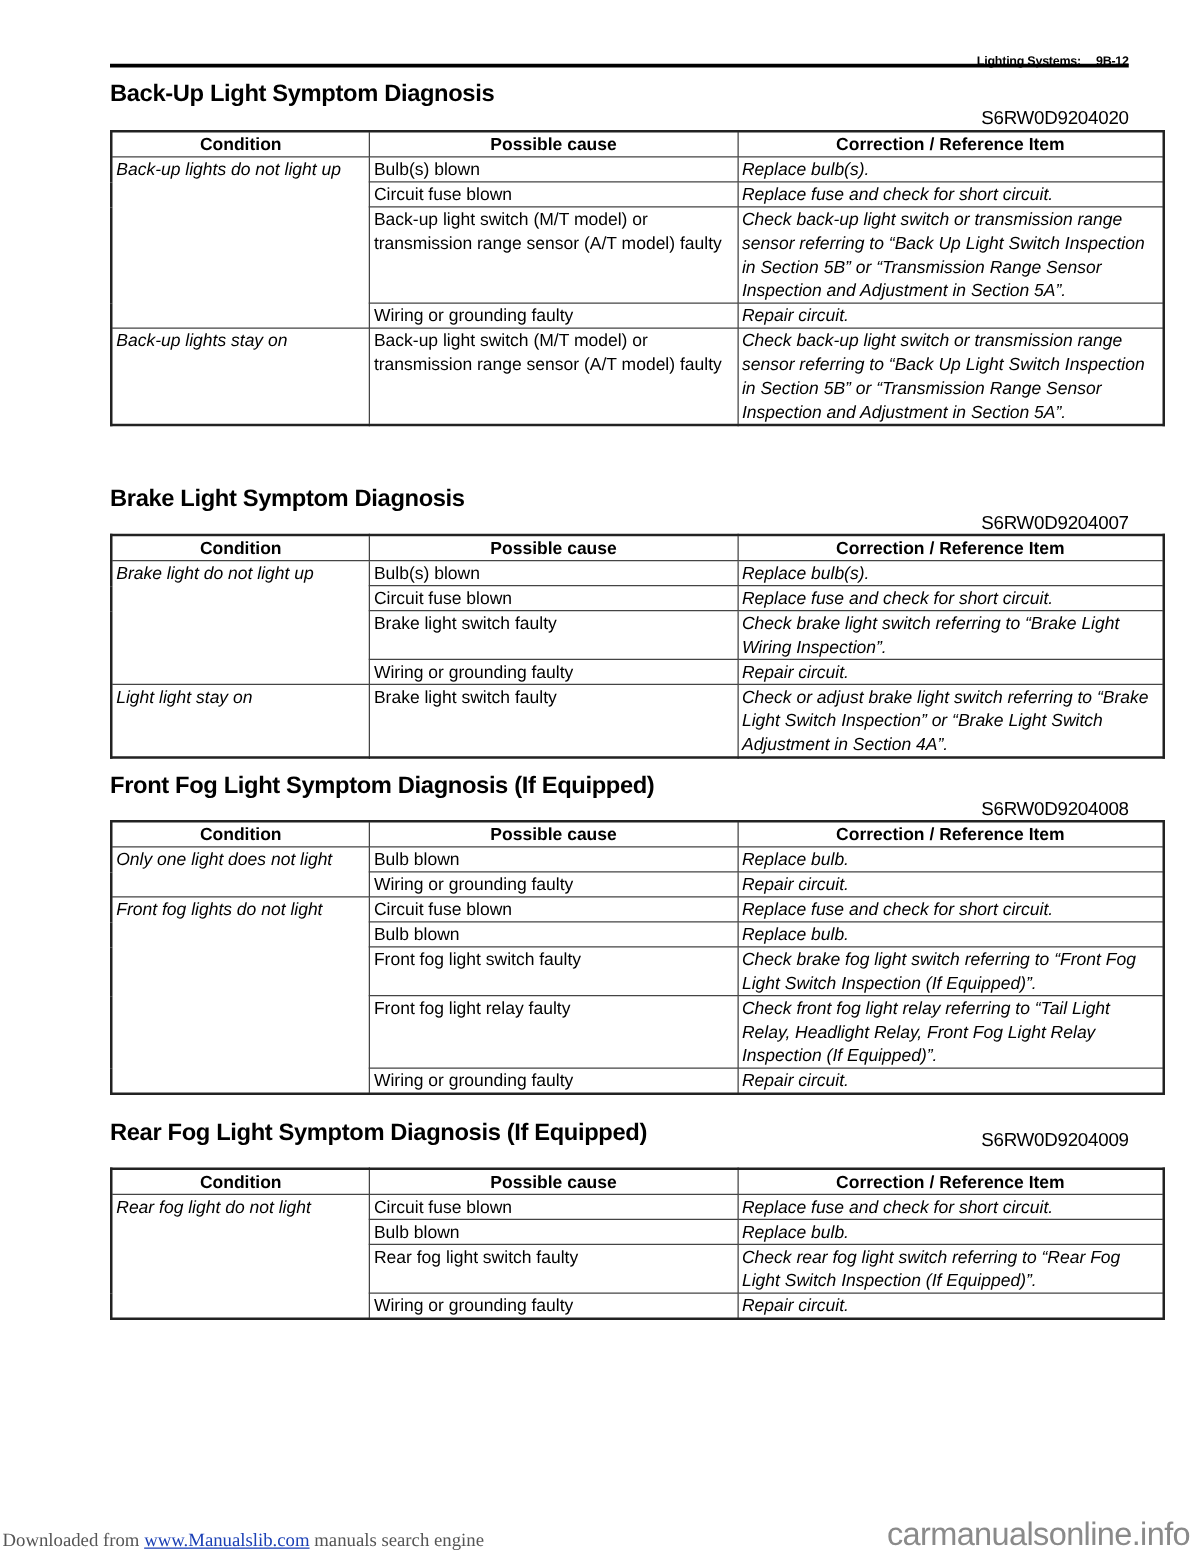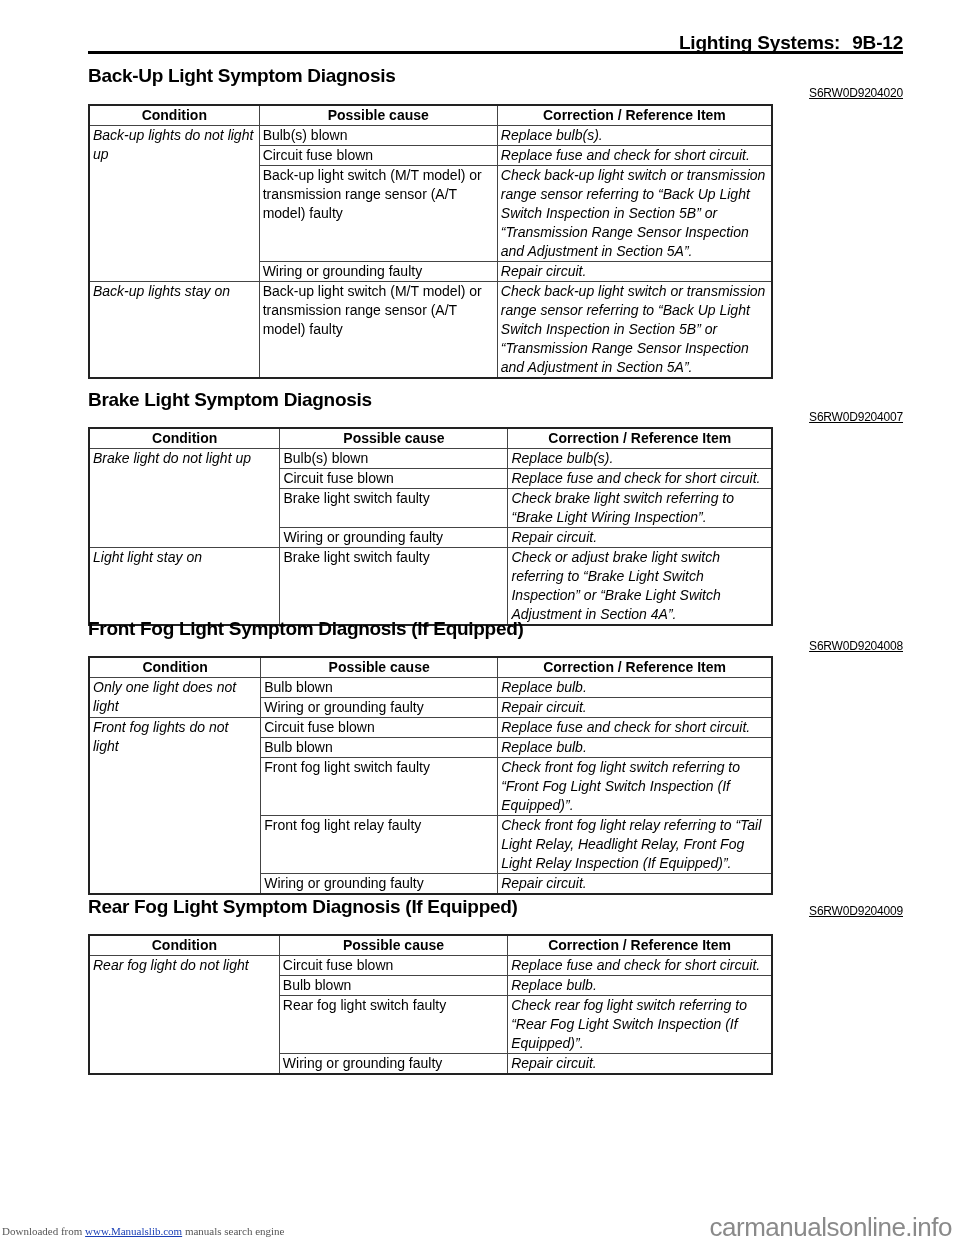--- a/index.html
+++ b/index.html
@@ -18,51 +18,50 @@
     position: absolute;
     left: 88px;
     top: 32px;
     width: 815px;
     height: 22px;
     border-bottom: 3px solid #000;
   }
   .page-header-text {
     position: absolute;
     right: 0;
-    top: 0;
-    font-size: 19px;
+    top: 12px;
+    font-size: 10px;
     font-weight: bold;
     letter-spacing: -0.2px;
   }
   .page-header-text .page-num {
     margin-left: 12px;
   }
   .section {
     position: absolute;
     left: 88px;
     width: 815px;
   }
   .section-title {
     font-size: 19px;
     font-weight: bold;
     letter-spacing: -0.3px;
     line-height: 20px;
   }
   .section-code {
     position: absolute;
     right: 0;
-    font-size: 12px;
+    font-size: 15px;
     color: #000;
     letter-spacing: -0.2px;
-    text-decoration: underline;
   }
   table.diag {
     position: absolute;
     left: 0;
-    width: 685px;
+    width: 844px;
     border-collapse: collapse;
     border: 2px solid #222;
     font-size: 14px;
     line-height: 19px;
   }
   table.diag th, table.diag td {
     border: 1px solid #444;
     padding: 0 3px;
     vertical-align: top;
     text-align: left;
@@ -80,21 +79,21 @@
     font-style: italic;
   }
   td.corr {
     font-style: italic;
   }
   .footer-left {
     position: absolute;
     left: 2px;
     top: 1225px;
     font-family: "Liberation Serif", serif;
-    font-size: 11px;
+    font-size: 15px;
     color: #555;
   }
   .footer-left a {
     color: #1a3fb5;
     text-decoration: underline;
   }
   .footer-right {
     position: absolute;
     right: 8px;
     top: 1212px;
@@ -223,21 +222,21 @@
       <td class="cond" rowspan="5">Front fog lights do not light</td>
       <td>Circuit fuse blown</td>
       <td class="corr">Replace fuse and check for short circuit.</td>
     </tr>
     <tr>
       <td>Bulb blown</td>
       <td class="corr">Replace bulb.</td>
     </tr>
     <tr>
       <td>Front fog light switch faulty</td>
-      <td class="corr">Check front fog light switch referring to “Front Fog Light Switch Inspection (If Equipped)”.</td>
+      <td class="corr">Check brake fog light switch referring to “Front Fog Light Switch Inspection (If Equipped)”.</td>
     </tr>
     <tr>
       <td>Front fog light relay faulty</td>
       <td class="corr">Check front fog light relay referring to “Tail Light Relay, Headlight Relay, Front Fog Light Relay Inspection (If Equipped)”.</td>
     </tr>
     <tr>
       <td>Wiring or grounding faulty</td>
       <td class="corr">Repair circuit.</td>
     </tr>
   </tbody>

